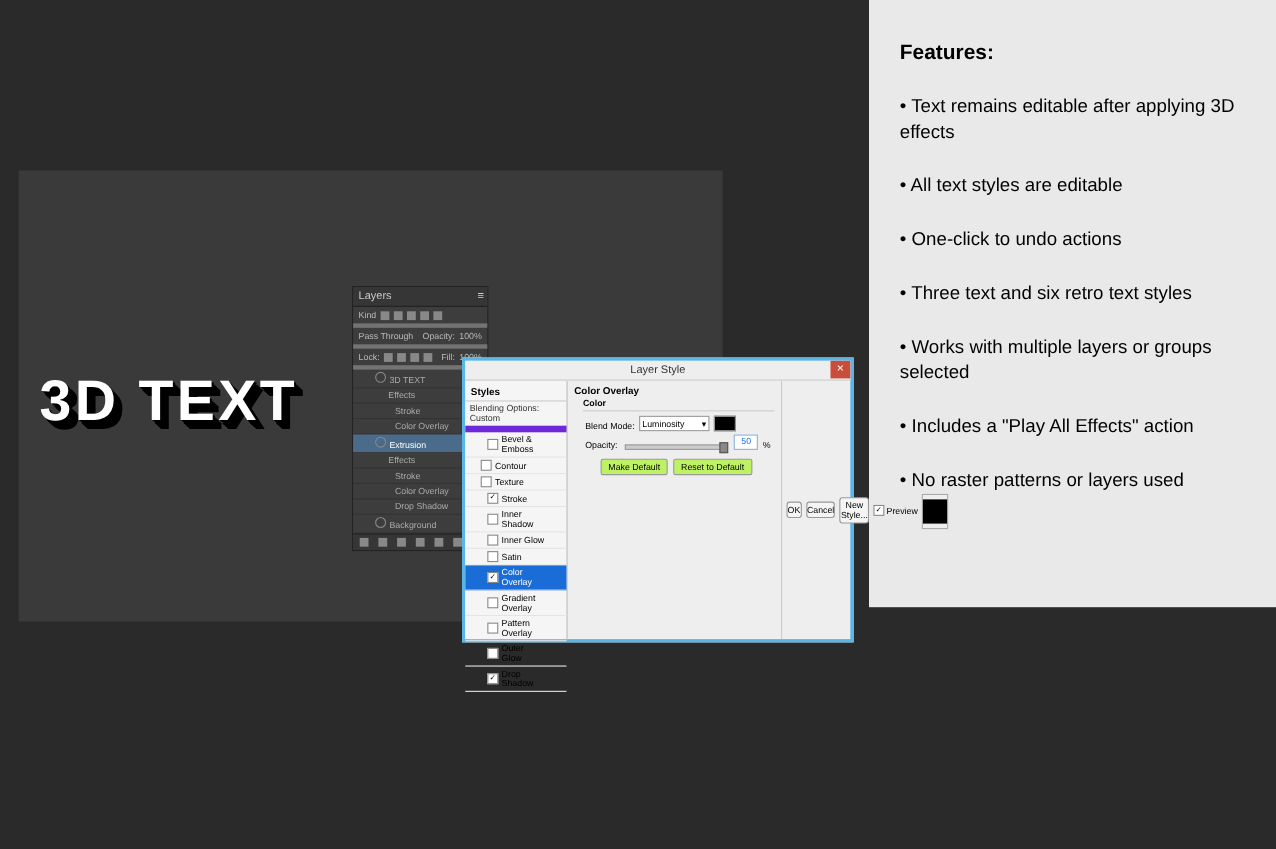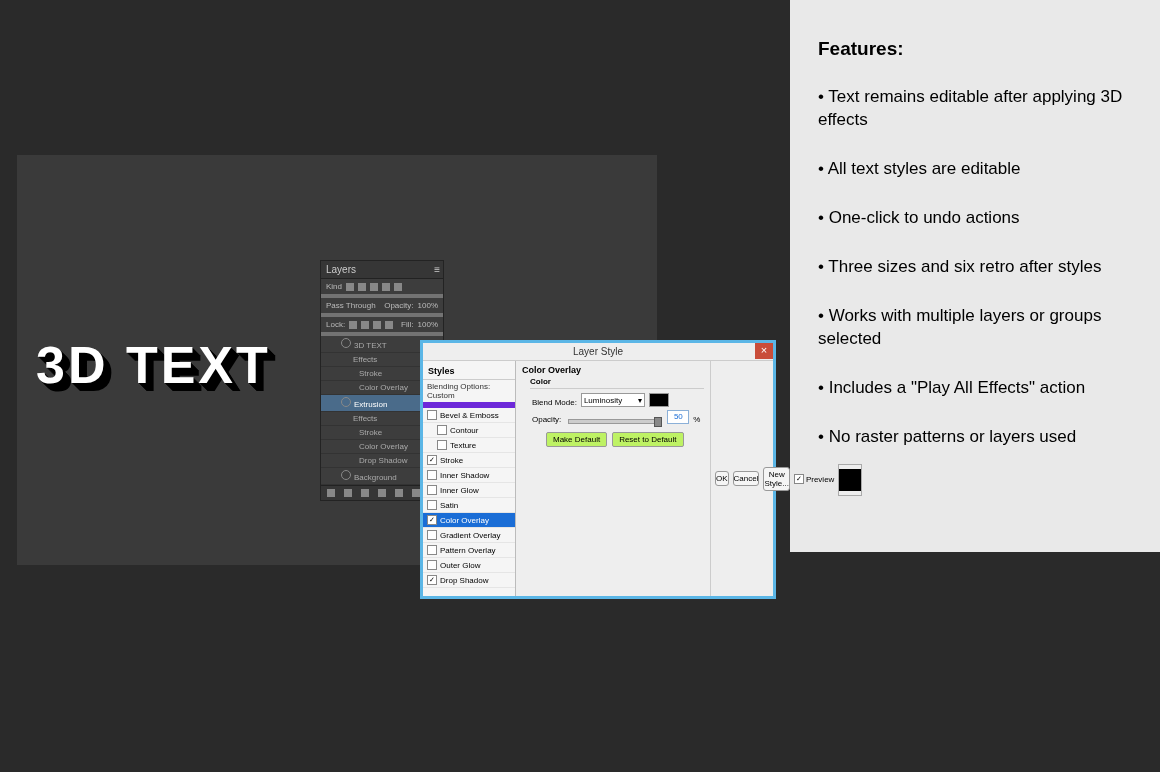--- a/index.html
+++ b/index.html
@@ -16,28 +16,28 @@
   .layers-head{background:#363636;padding:3px 5px;border-bottom:1px solid #222;font-size:10px;display:flex;justify-content:space-between;align-items:center}
   .layers-row{padding:3px 5px;border-bottom:4px solid #737373;display:flex;align-items:center;gap:4px;font-size:8px;color:#bbb}
   .layers-item{padding:2px 4px 2px 20px;font-size:8px;color:#aaa;border-bottom:1px solid #333}
   .layers-item.sel{background:#4a6b8a;color:#fff}
   .layers-item.ind{padding-left:32px}
   .layers-item.ind2{padding-left:38px}
   .layers-foot{display:flex;justify-content:space-around;padding:3px 2px;background:#363636;border-top:1px solid #222}
   .micon{width:8px;height:8px;background:#888;display:inline-block}
   .eye{width:8px;height:8px;border:1px solid #888;border-radius:50%;display:inline-block;margin-right:3px}
   
-  .dialog{position:absolute;left:420px;top:340px;width:350px;background:#eee;border:3px solid #5bb6e6;font-size:9px;color:#000}
+  .dialog{position:absolute;left:420px;top:325px;width:350px;background:#eee;border:3px solid #5bb6e6;font-size:9px;color:#000}
   .dlg-title{background:#eee;text-align:center;padding:3px;font-size:10px;color:#333;border-bottom:1px solid #ccc;position:relative}
   .dlg-close{position:absolute;right:0;top:0;width:18px;height:16px;background:#c94d3a;color:#fff;line-height:15px;text-align:center;font-size:11px}
   .dlg-body{display:flex;height:235px}
   .dlg-left{width:92px;background:#f5f5f5;border-right:1px solid #bbb;padding-top:2px}
   .dlg-left-head{padding:3px 5px;font-size:9px;border-bottom:1px solid #ccc;font-weight:bold}
   .dlg-left-sub{padding:2px 4px;font-size:8px;color:#333;border-bottom:6px solid #6d28d9}
-  .style-opt{display:flex;align-items:center;gap:3px;padding:2px 4px;font-size:8px;border-bottom:1px solid #e5e5e5}
+  .style-opt{display:flex;align-items:center;gap:3px;padding:2px 20px;font-size:8px;border-bottom:1px solid #e5e5e5}
   .style-opt.sel{background:#1a6dd6;color:#fff}
   .cb{width:8px;height:8px;border:1px solid #888;background:#fff;flex-shrink:0}
   .cb.ck::after{content:"✓";font-size:7px;line-height:7px;color:#000;display:block;text-align:center}
   .style-opt.sel .cb.ck::after{color:#000}
   .dlg-center{flex:1;padding:4px 6px}
   .grp-title{font-size:9px;font-weight:bold;margin-bottom:0}
   .grp-sub{font-size:8px;font-weight:bold;margin:2px 0 4px 8px;border-bottom:1px solid #ccc;padding-bottom:2px}
   .field-row{display:flex;align-items:flex-end;gap:4px;font-size:8px;margin:3px 0 3px 10px}
   .sel-box{border:1px solid #999;background:#fff;height:12px;width:58px;font-size:8px;padding:0 2px;display:flex;align-items:center;justify-content:space-between}
   .swatch{width:18px;height:12px;background:#000;border:1px solid #999}
@@ -202,18 +202,18 @@
         </div>
       </div>
     </div>
   </div>
 
   <div class="right">
     <div class="features-title">Features:</div>
     <div class="feat">• Text remains editable after applying 3D effects</div>
     <div class="feat">• All text styles are editable</div>
     <div class="feat">• One-click to undo actions</div>
-    <div class="feat">• Three sizes and six retro after styles</div>
+    <div class="feat">• Three text and six retro text styles</div>
     <div class="feat">• Works with multiple layers or groups selected</div>
     <div class="feat">• Includes a "Play All Effects" action</div>
     <div class="feat">• No raster patterns or layers used</div>
   </div>
 </div>
 
 </body></html>

